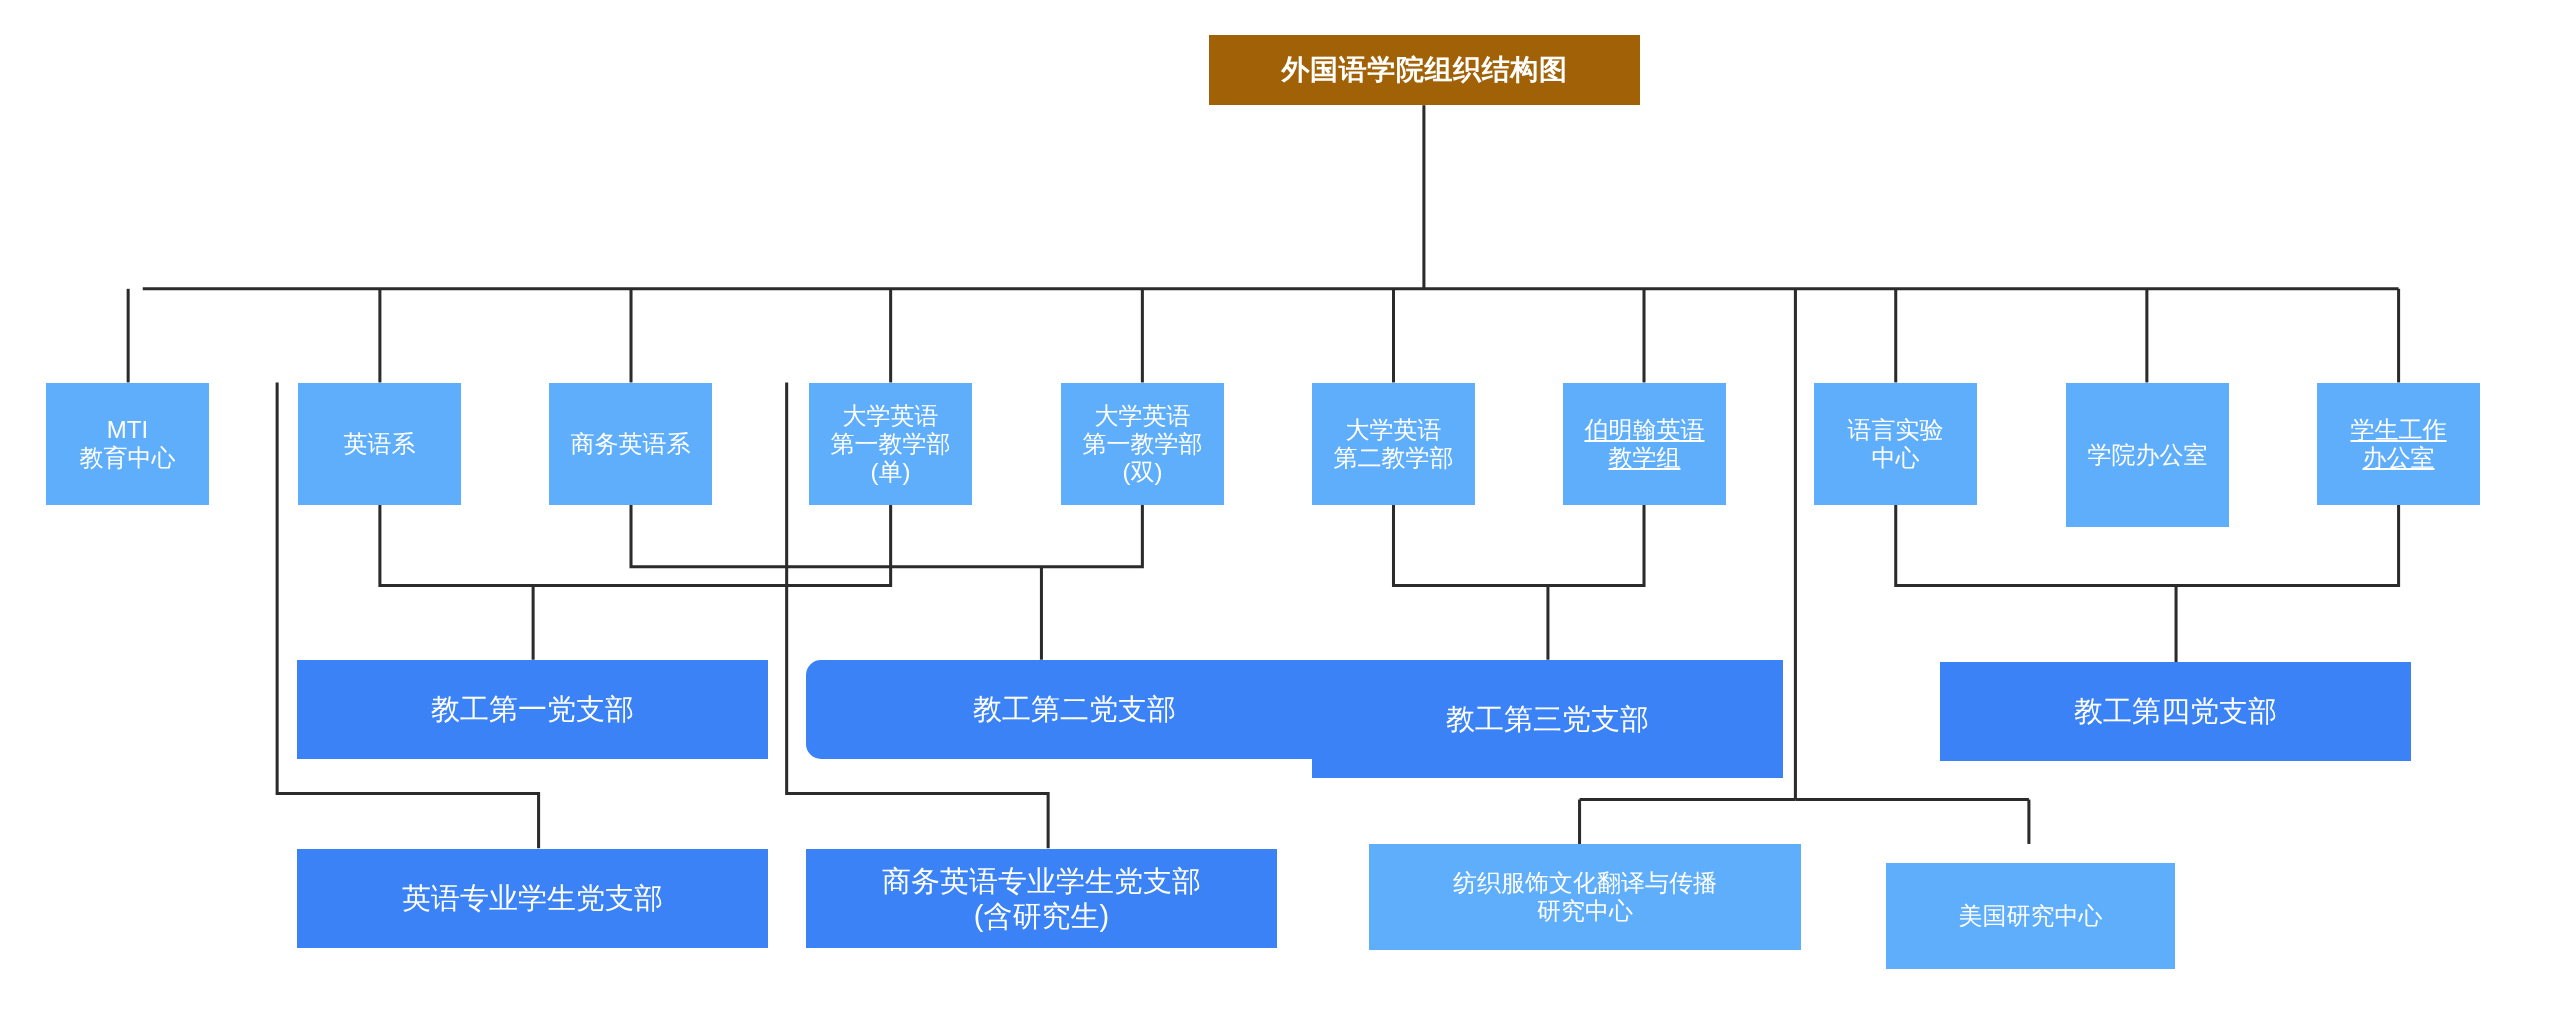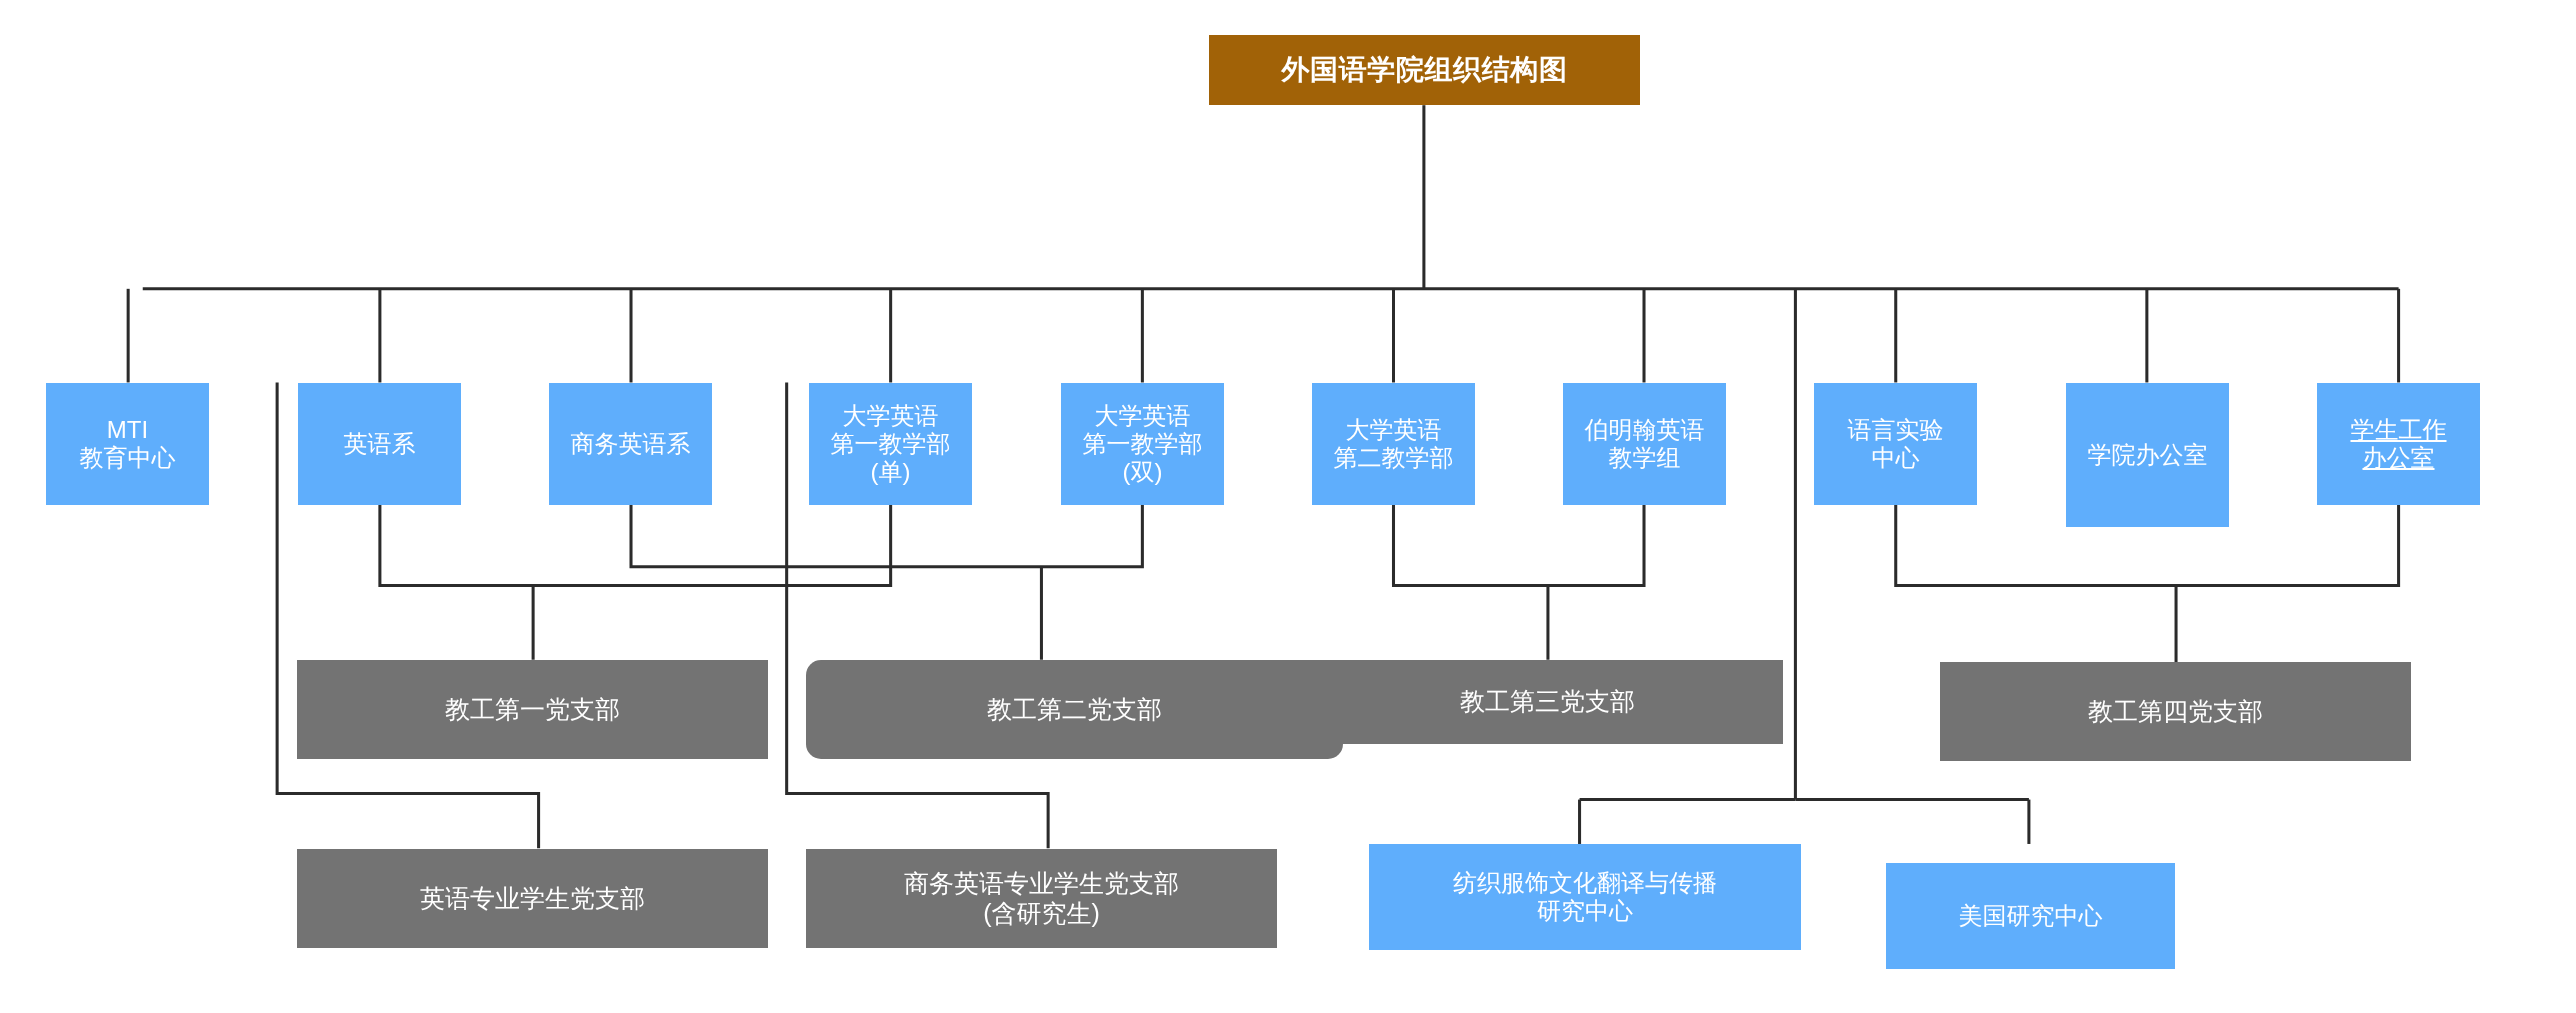--- a/index.html
+++ b/index.html
@@ -42,22 +42,22 @@
     background: #a16207;
     font-weight: bold;
     font-size: 28px;
     letter-spacing: 0.6px;
   }
   .node-unit {
     background: #5FAEFC;
     font-size: 24px;
   }
   .node-party {
-    background: #737373;
-    font-size: 25px;
+    background: #3b82f6;
+    font-size: 29px;
   }
   .node-center {
     background: #5FAEFC;
     font-size: 24px;
   }
 </style>
 </head>
 <body>
 
 <div id="chart-canvas">
@@ -99,30 +99,30 @@
       <div class="node node-unit" style="left: 298px; top: 383px; width: 163px; height: 122px;">英语系</div>
       <div class="node node-unit" style="left: 549px; top: 383px; width: 163px; height: 122px;">商务英语系</div>
       <div class="node node-unit" style="left: 809px; top: 383px; width: 163px; height: 122px;">大学英语
 第一教学部
 (单)</div>
       <div class="node node-unit" style="left: 1061px; top: 383px; width: 163px; height: 122px;">大学英语
 第一教学部
 (双)</div>
       <div class="node node-unit" style="left: 1312px; top: 383px; width: 163px; height: 122px;">大学英语
 第二教学部</div>
-      <div class="node node-unit" style="left: 1563px; top: 383px; width: 163px; height: 122px;">伯明翰英语
+      <div class="node node-unit" style="left: 1563px; top: 383px; width: 163px; height: 122px; text-decoration: underline;">伯明翰英语
 教学组</div>
       <div class="node node-unit" style="left: 1814px; top: 383px; width: 163px; height: 122px;">语言实验
 中心</div>
       <div class="node node-unit" style="left: 2066px; top: 383px; width: 163px; height: 144px;">学院办公室</div>
       <div class="node node-unit" style="left: 2317px; top: 383px; width: 163px; height: 122px; text-decoration: underline;">学生工作
 办公室</div>
       <div class="node node-party" style="left: 297px; top: 660px; width: 471px; height: 99px;">教工第一党支部</div>
       <div class="node node-party" style="left: 806px; top: 660px; width: 537px; height: 99px; border-radius: 15px;">教工第二党支部</div>
-      <div class="node node-party" style="left: 1312px; top: 660px; width: 471px; height: 84px;">教工第三党支部</div>
+      <div class="node node-party" style="left: 1312px; top: 660px; width: 471px; height: 118px;">教工第三党支部</div>
       <div class="node node-party" style="left: 1940px; top: 662px; width: 471px; height: 99px;">教工第四党支部</div>
       <div class="node node-party" style="left: 297px; top: 849px; width: 471px; height: 99px;">英语专业学生党支部</div>
       <div class="node node-party" style="left: 806px; top: 849px; width: 471px; height: 99px;">商务英语专业学生党支部
 (含研究生)</div>
       <div class="node node-center" style="left: 1369px; top: 844px; width: 432px; height: 106px;">纺织服饰文化翻译与传播
 研究中心</div>
       <div class="node node-center" style="left: 1886px; top: 844px; width: 289px; height: 106px; margin-top: 19px;">美国研究中心</div>
     </div>
 
 </div>

